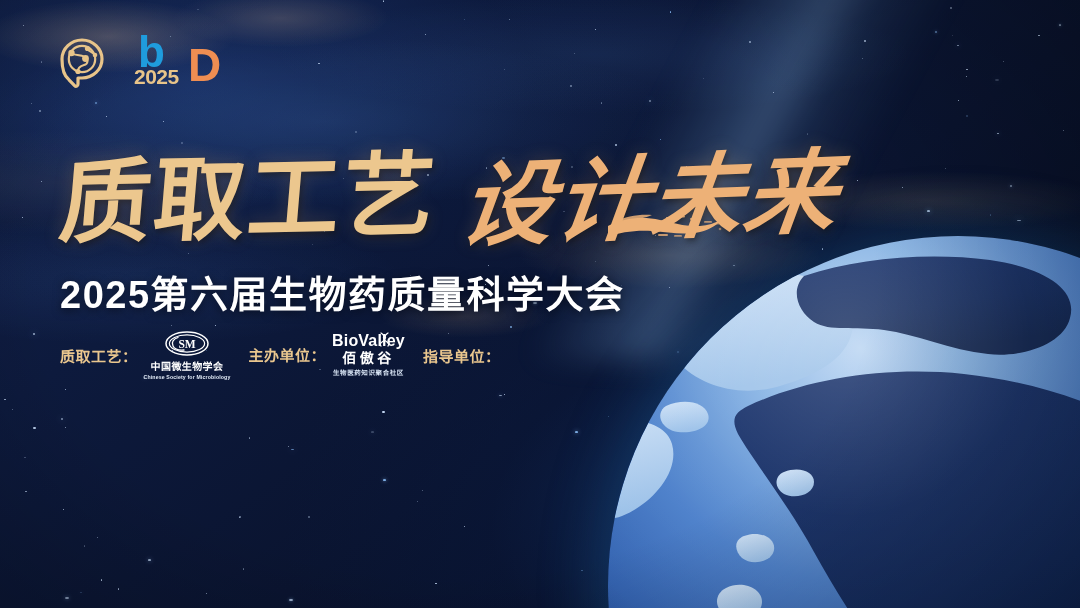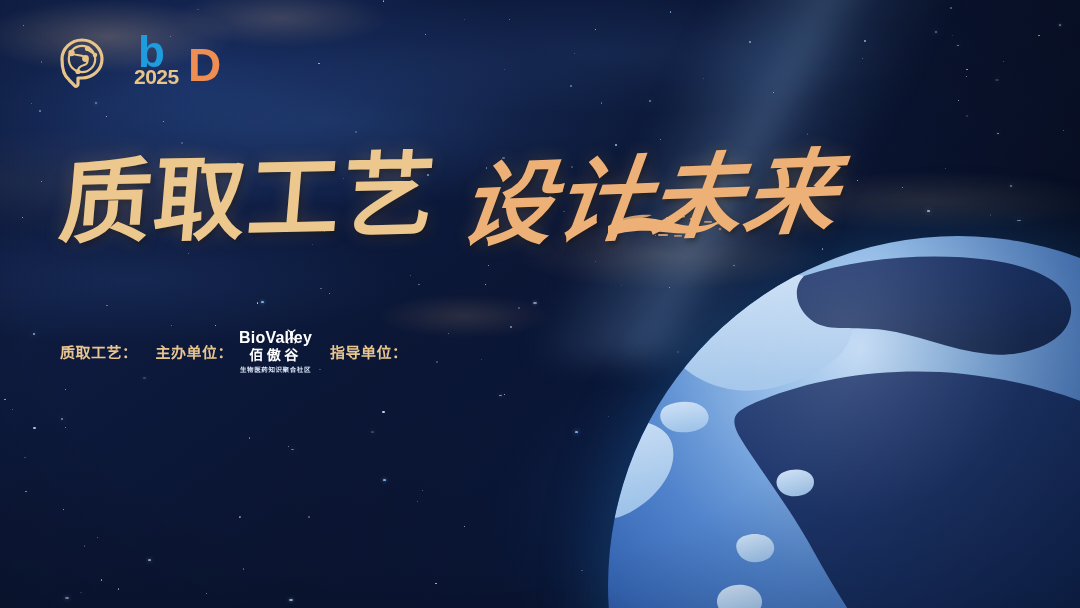--- a/index.html
+++ b/index.html
@@ -469,25 +469,38 @@
       <rect x="106" y="27" width="6" height="1.6" rx="1" opacity="0.6"></rect>
       <rect x="50" y="38" width="10" height="2" rx="1" opacity="0.8"></rect>
       <rect x="66" y="39" width="8" height="1.8" rx="1" opacity="0.7"></rect>
       <rect x="80" y="37" width="7" height="1.7" rx="1" opacity="0.6"></rect>
       <circle cx="118" cy="25" r="1.5" opacity="0.7"></circle>
       <circle cx="124" cy="28" r="1.2" opacity="0.55"></circle>
       <circle cx="112" cy="33" r="1.3" opacity="0.5"></circle>
     </g>
   </svg>
 
+  <div id="subtitle">2025第六届生物药质量科学大会</div>
 
   <div id="sponsors">
 
     <div class="sp-group">
       <span class="sp-label">质取工艺：</span>
+      <div class="sp-logo">
+        <div class="csm-mark">
+          <svg width="46" height="27" viewBox="0 0 46 27">
+            <ellipse cx="23" cy="13.5" rx="21" ry="11.6" fill="none" stroke="#ffffff" stroke-width="1.5"></ellipse>
+            <ellipse cx="23" cy="13.5" rx="17.6" ry="8.6" fill="none" stroke="#ffffff" stroke-width="1.2"></ellipse>
+            <path d="M14,7.5 C9.5,9 7,12 9,16 C10.5,19 15,20.5 20,20" fill="none" stroke="#ffffff" stroke-width="1.3" stroke-linecap="round"></path>
+            <text x="23" y="18.4" font-family="Liberation Serif, serif" font-size="11.5" font-weight="700" fill="#ffffff" text-anchor="middle">SM</text>
+          </svg>
+        </div>
+        <div class="csm-cn">中国微生物学会</div>
+        <div class="csm-en">Chinese Society for Microbiology</div>
+      </div>
     </div>
 
     <div class="sp-group">
       <span class="sp-label">主办单位：</span>
       <div class="sp-logo">
         <div class="bv-en">
           <span>BioValley</span>
           <svg class="bv-dna" viewBox="0 0 13 15">
             <path d="M3,1 C9,4 3,7 9,10 C11,11.4 11,13 10,14" fill="none" stroke="#ffffff" stroke-width="1.2" stroke-linecap="round"></path>
             <path d="M10,1 C4,4 10,7 4,10 C2,11.4 2,13 3,14" fill="none" stroke="#ffffff" stroke-width="1.2" stroke-linecap="round"></path>

